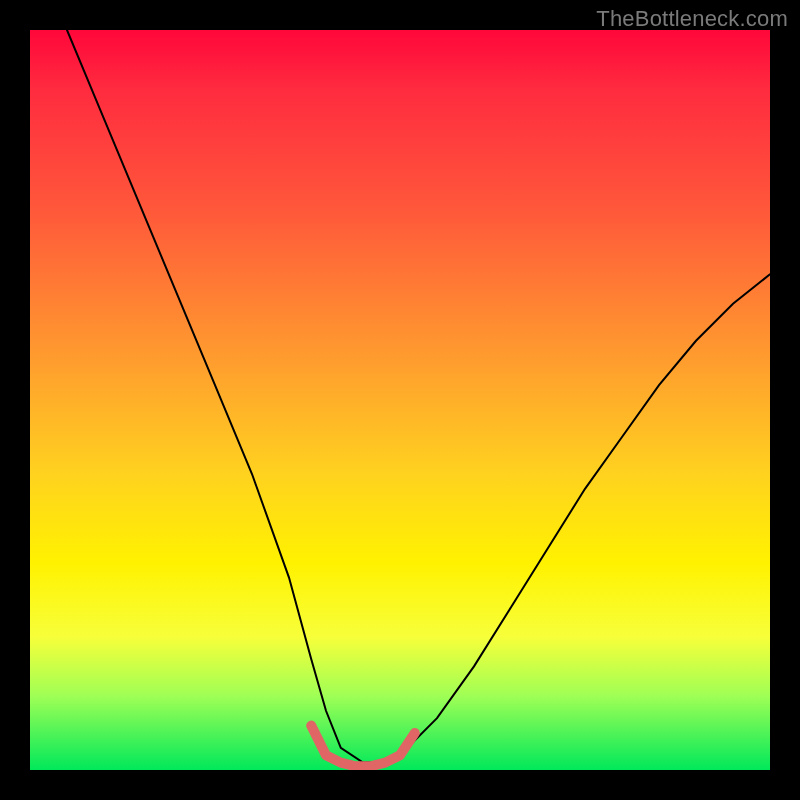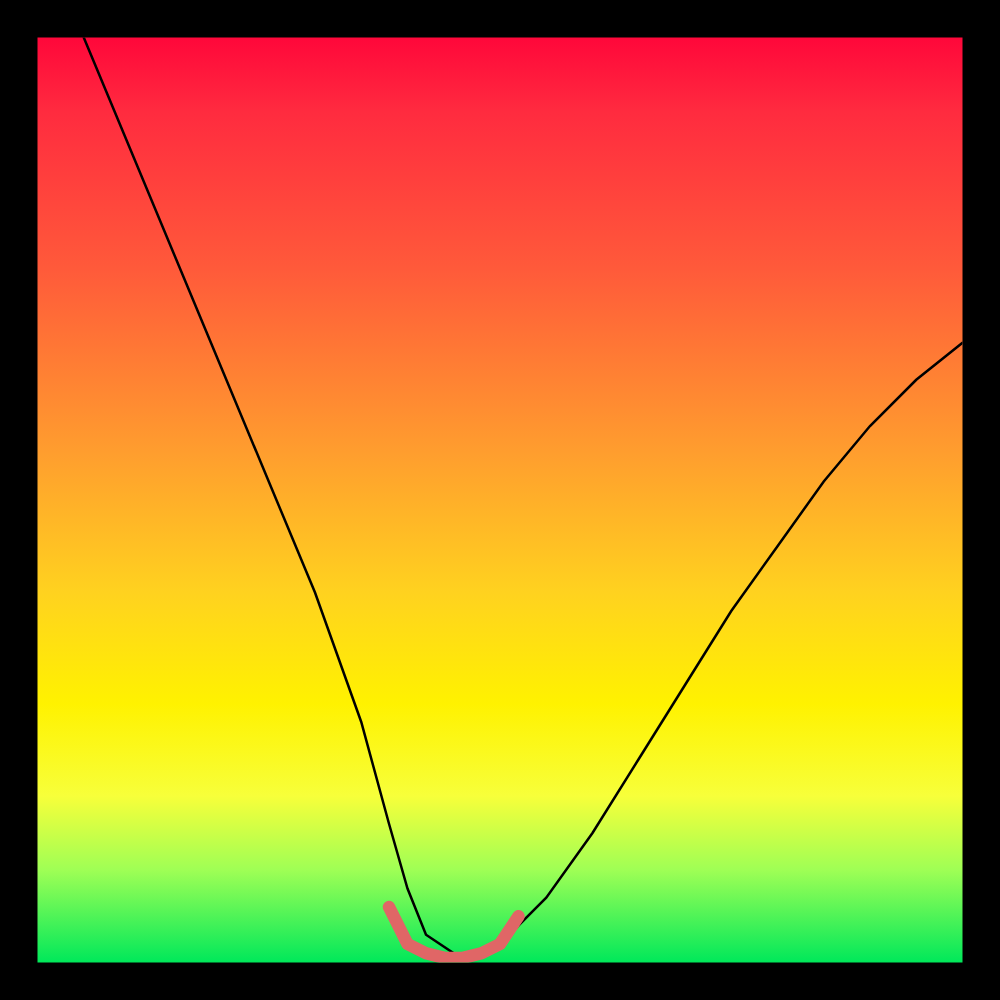--- a/index.html
+++ b/index.html
@@ -55,20 +55,21 @@
     top: 0;
     width: 740px;
     height: 740px;
   }
 </style>
 </head>
 <body>
 
 <div class="frame">
 
+  <div class="watermark">TheBottleneck.com</div>
 
   <div class="plot">
     <svg class="overlay" viewBox="0 0 740 740" preserveAspectRatio="none">
       <path fill="none" stroke="#000000" stroke-width="2" stroke-linecap="round" d="M37.0 0.0 L74.0 88.8 L111.0 177.6 L148.0 266.4 L185.0 355.2 L222.0 444.0 L259.0 547.6 L281.2 629.0 L296.0 680.8 L310.8 717.8 L333.0 732.6 L355.2 732.6 L370.0 725.2 L407.0 688.2 L444.0 636.4 L481.0 577.2 L518.0 518.0 L555.0 458.8 L592.0 407.0 L629.0 355.2 L666.0 310.8 L703.0 273.8 L740.0 244.2" id="curve-main"></path>
       <path fill="none" stroke="#e06666" stroke-width="10" stroke-linecap="round" stroke-linejoin="round" d="M281.2 695.6 L296.0 725.2 L310.8 732.6 L325.6 736.3 L340.4 736.3 L355.2 732.6 L370.0 725.2 L384.8 703.0" id="curve-marker"></path>
     </svg>
   </div>
 
 </div>
 

